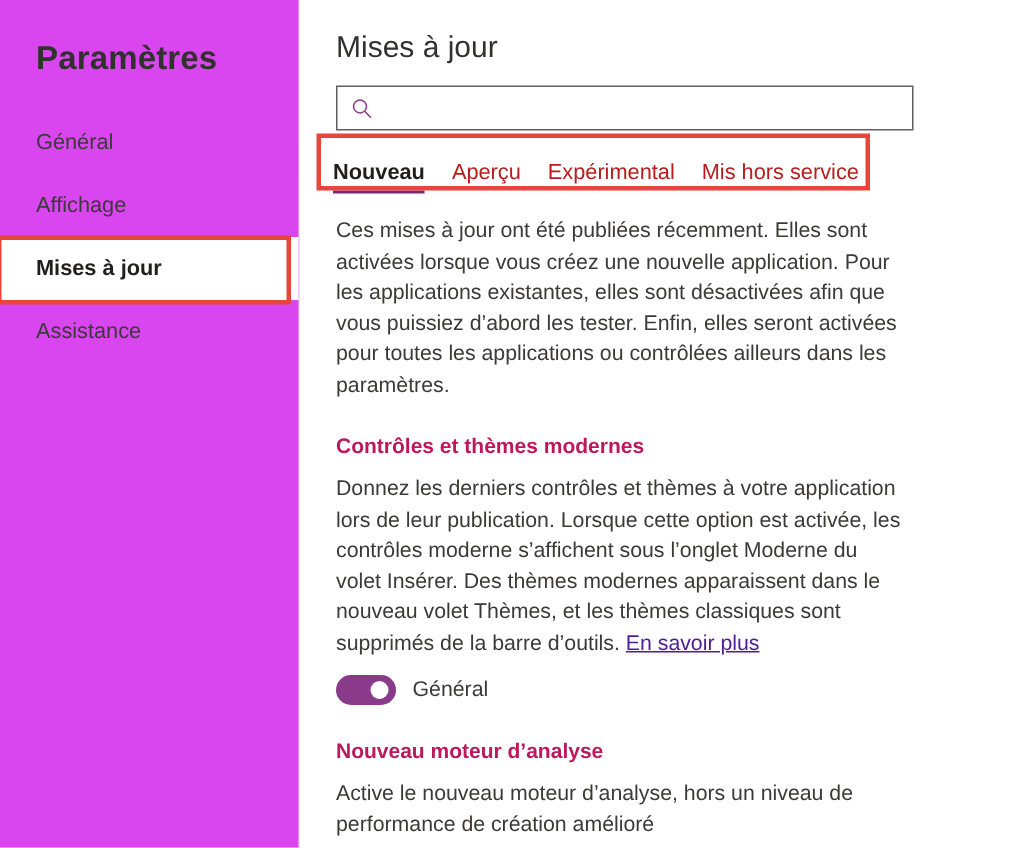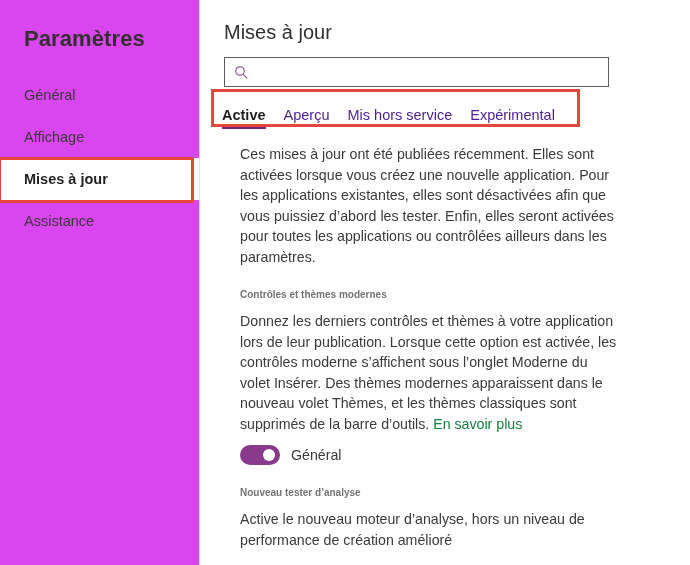--- a/index.html
+++ b/index.html
@@ -115,21 +115,21 @@
   
   .tabs {
     margin: 14px 0 0 22px;
     display: flex;
     align-items: flex-end;
     height: 28px;
     position: relative;
   }
   .tab {
     font-size: 14.5px;
-    color: #4c1d95;
+    color: #b91c1c;
     margin-right: 18px;
     padding-bottom: 6px;
     position: relative;
     cursor: pointer;
     white-space: nowrap;
   }
   .tab.active {
     font-weight: bold;
     color: #201f1e;
   }
@@ -157,43 +157,44 @@
     top: 89px;
     width: 369px;
     height: 38px;
     border: 3px solid #e8453c;
     box-sizing: border-box;
     pointer-events: none;
   }
 
   
   .content {
-    padding: 0 0 0 40px;
+    padding: 0 0 0 24px;
     width: 380px;
   }
   .intro {
     font-size: 14.2px;
     line-height: 20.5px;
     color: #3b3a39;
     margin-top: 15px;
   }
   .section { margin-top: 22px; }
   .section-title {
-    font-size: 10px;
+    font-size: 14px;
     font-weight: bold;
-    color: #737373;
+    color: #be185d;
     margin-bottom: 11px;
   }
   .section-desc {
     font-size: 14.2px;
     line-height: 20.5px;
     color: #3b3a39;
   }
   .link {
-    color: #15803d;
+    color: #4c1d95;
+    text-decoration: underline;
     cursor: pointer;
     text-align: right;
   }
   .toggle-row {
     display: flex;
     align-items: center;
     margin-top: 11px;
   }
   .toggle {
     width: 40px;
@@ -251,30 +252,30 @@
 
     <div class="search-wrap">
       <svg class="search-icon" viewBox="0 0 16 16">
         <circle cx="6.4" cy="6.4" r="4.6" fill="none" stroke="#8a3a8a" stroke-width="1.1"></circle>
         <line x1="9.9" y1="9.9" x2="14.2" y2="14.4" stroke="#8a3a8a" stroke-width="1.1"></line>
       </svg>
     </div>
 
     <div class="tabs">
       <div class="tab active">
-        <span>Active</span>
+        <span>Nouveau</span>
       </div>
       <div class="tab">
         <span>Aperçu</span>
       </div>
       <div class="tab">
+        <span>Expérimental</span>
+      </div>
+      <div class="tab">
         <span>Mis hors service</span>
-      </div>
-      <div class="tab">
-        <span>Expérimental</span>
       </div>
     </div>
     <div class="tabs-divider"></div>
     <div class="tabs-highlight"></div>
 
     <div class="content">
 
       <div class="intro">Ces mises à jour ont été publiées récemment. Elles sont activées lorsque vous créez une nouvelle application. Pour les applications existantes, elles sont désactivées afin que vous puissiez d’abord les tester. Enfin, elles seront activées pour toutes les applications ou contrôlées ailleurs dans les paramètres.</div>
 
       <div class="section">
@@ -284,20 +285,20 @@
         </div>
         <div class="toggle-row">
           <div class="toggle">
             <div class="knob"></div>
           </div>
           <div class="toggle-label">Général</div>
         </div>
       </div>
 
       <div class="section">
-        <div class="section-title">Nouveau tester d’analyse</div>
+        <div class="section-title">Nouveau moteur d’analyse</div>
         <div class="section-desc">Active le nouveau moteur d’analyse, hors un niveau de performance de création amélioré</div>
 
       </div>
 
     </div>
   </div>
 </div>
 
 </body></html>

